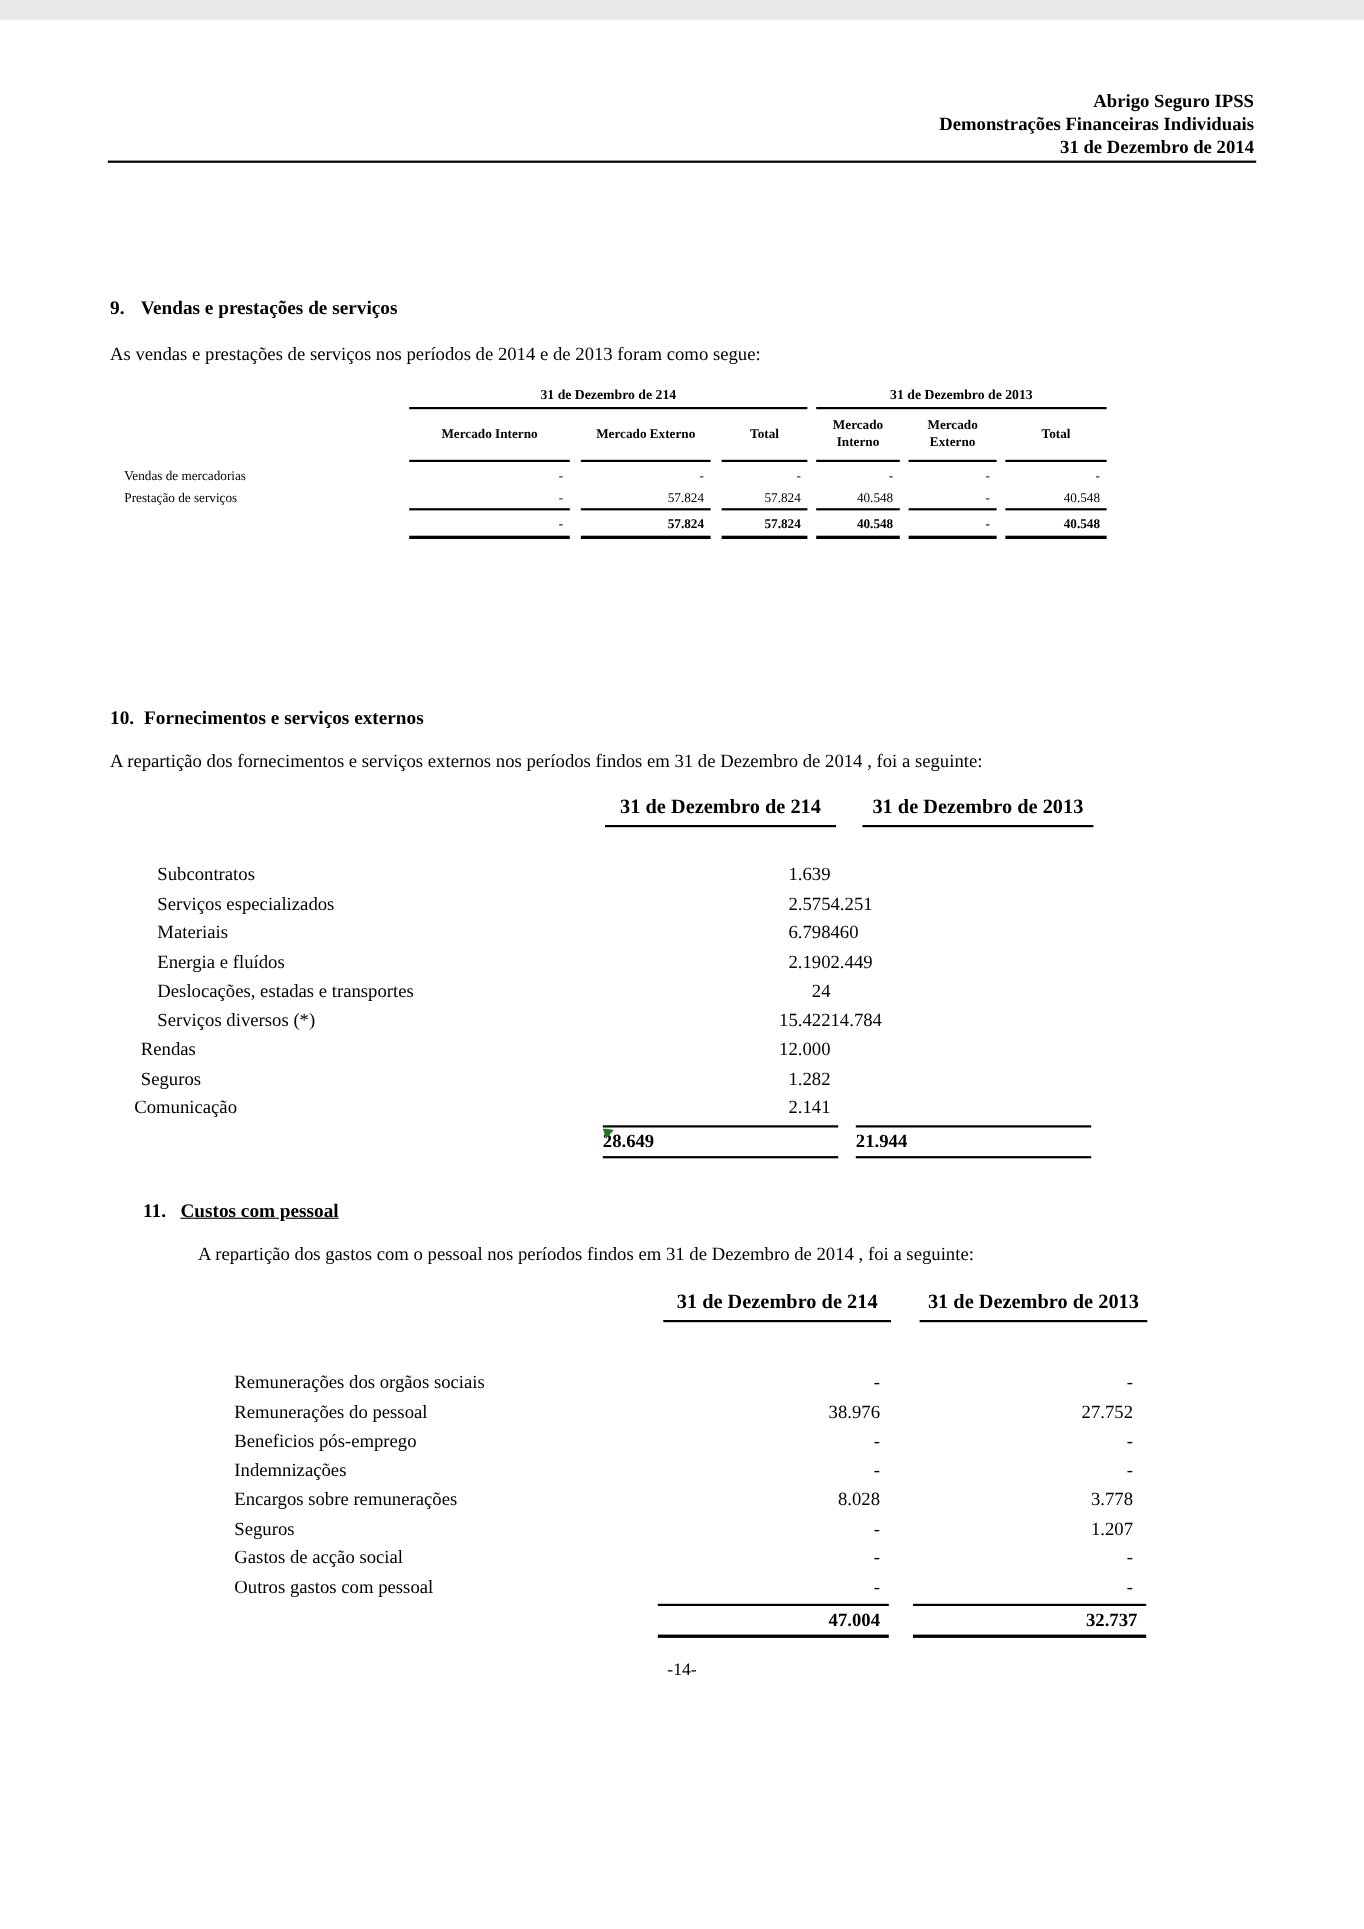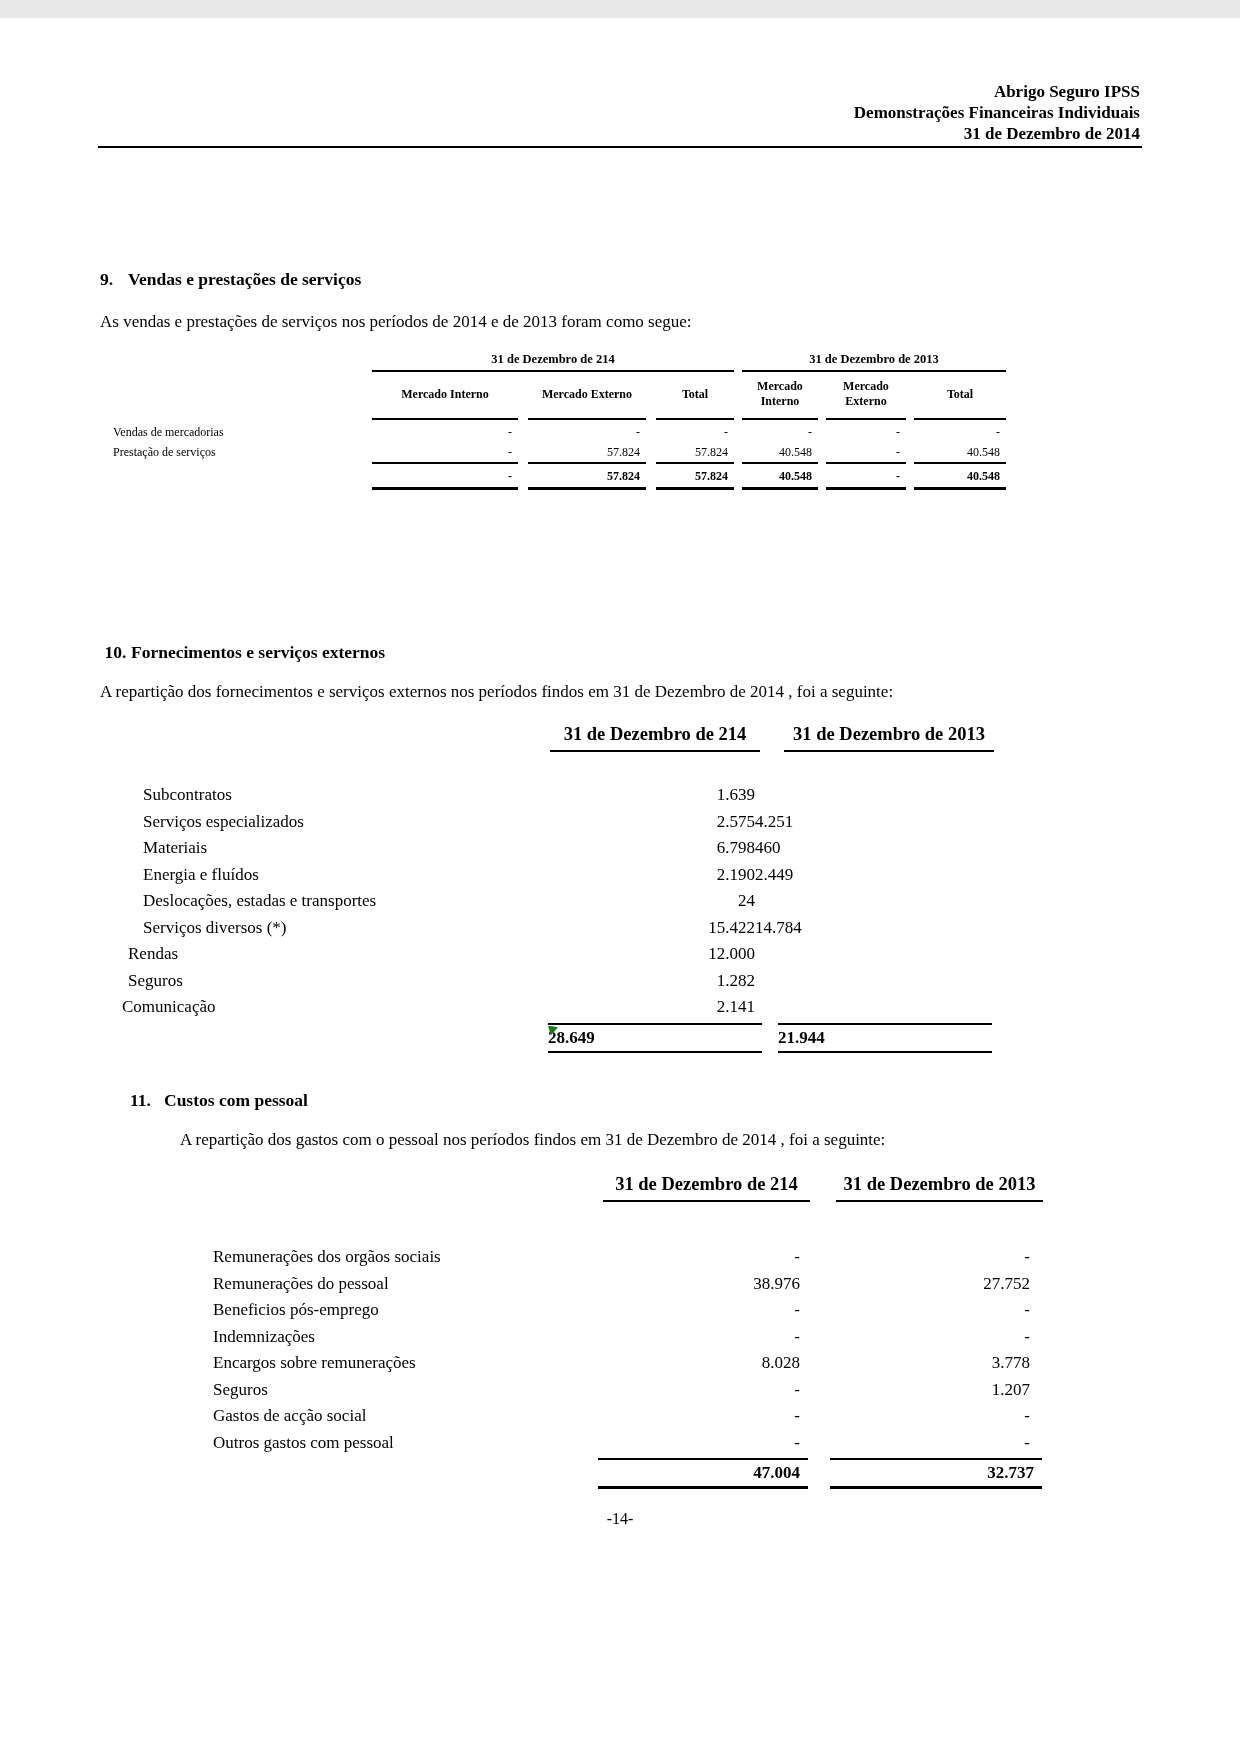--- a/index.html
+++ b/index.html
@@ -22,22 +22,22 @@
     font-size: 17px; line-height: 21px;
   }
   .header-rule {
     position: absolute; top: 128px; left: 98px; width: 1044px;
     height: 2px; background: #000;
   }
 
   
   .sec-heading { position: absolute; font-weight: bold; font-size: 17.5px; white-space: nowrap; }
   #s9h  { left: 100px; top: 251px; }
-  #s10h { left: 100px; top: 624px; text-align: center; }
-  #s11h { left: 130px; top: 1072px; }
+  #s10h { left: 100px; top: 624px; }
+  #s11h { left: 130px; top: 1072px; text-decoration: underline; }
   .sec-num { display: inline-block; }
   #s9h  .sec-num { width: 28px; }
   #s10h .sec-num { width: 31px; }
   #s11h .sec-num { width: 34px; }
   .intro { position: absolute; font-size: 17px; white-space: nowrap; }
   #s9i  { left: 100px; top: 294px; }
   #s10i { left: 100px; top: 664px; }
   #s11i { left: 180px; top: 1112px; }
 
   

